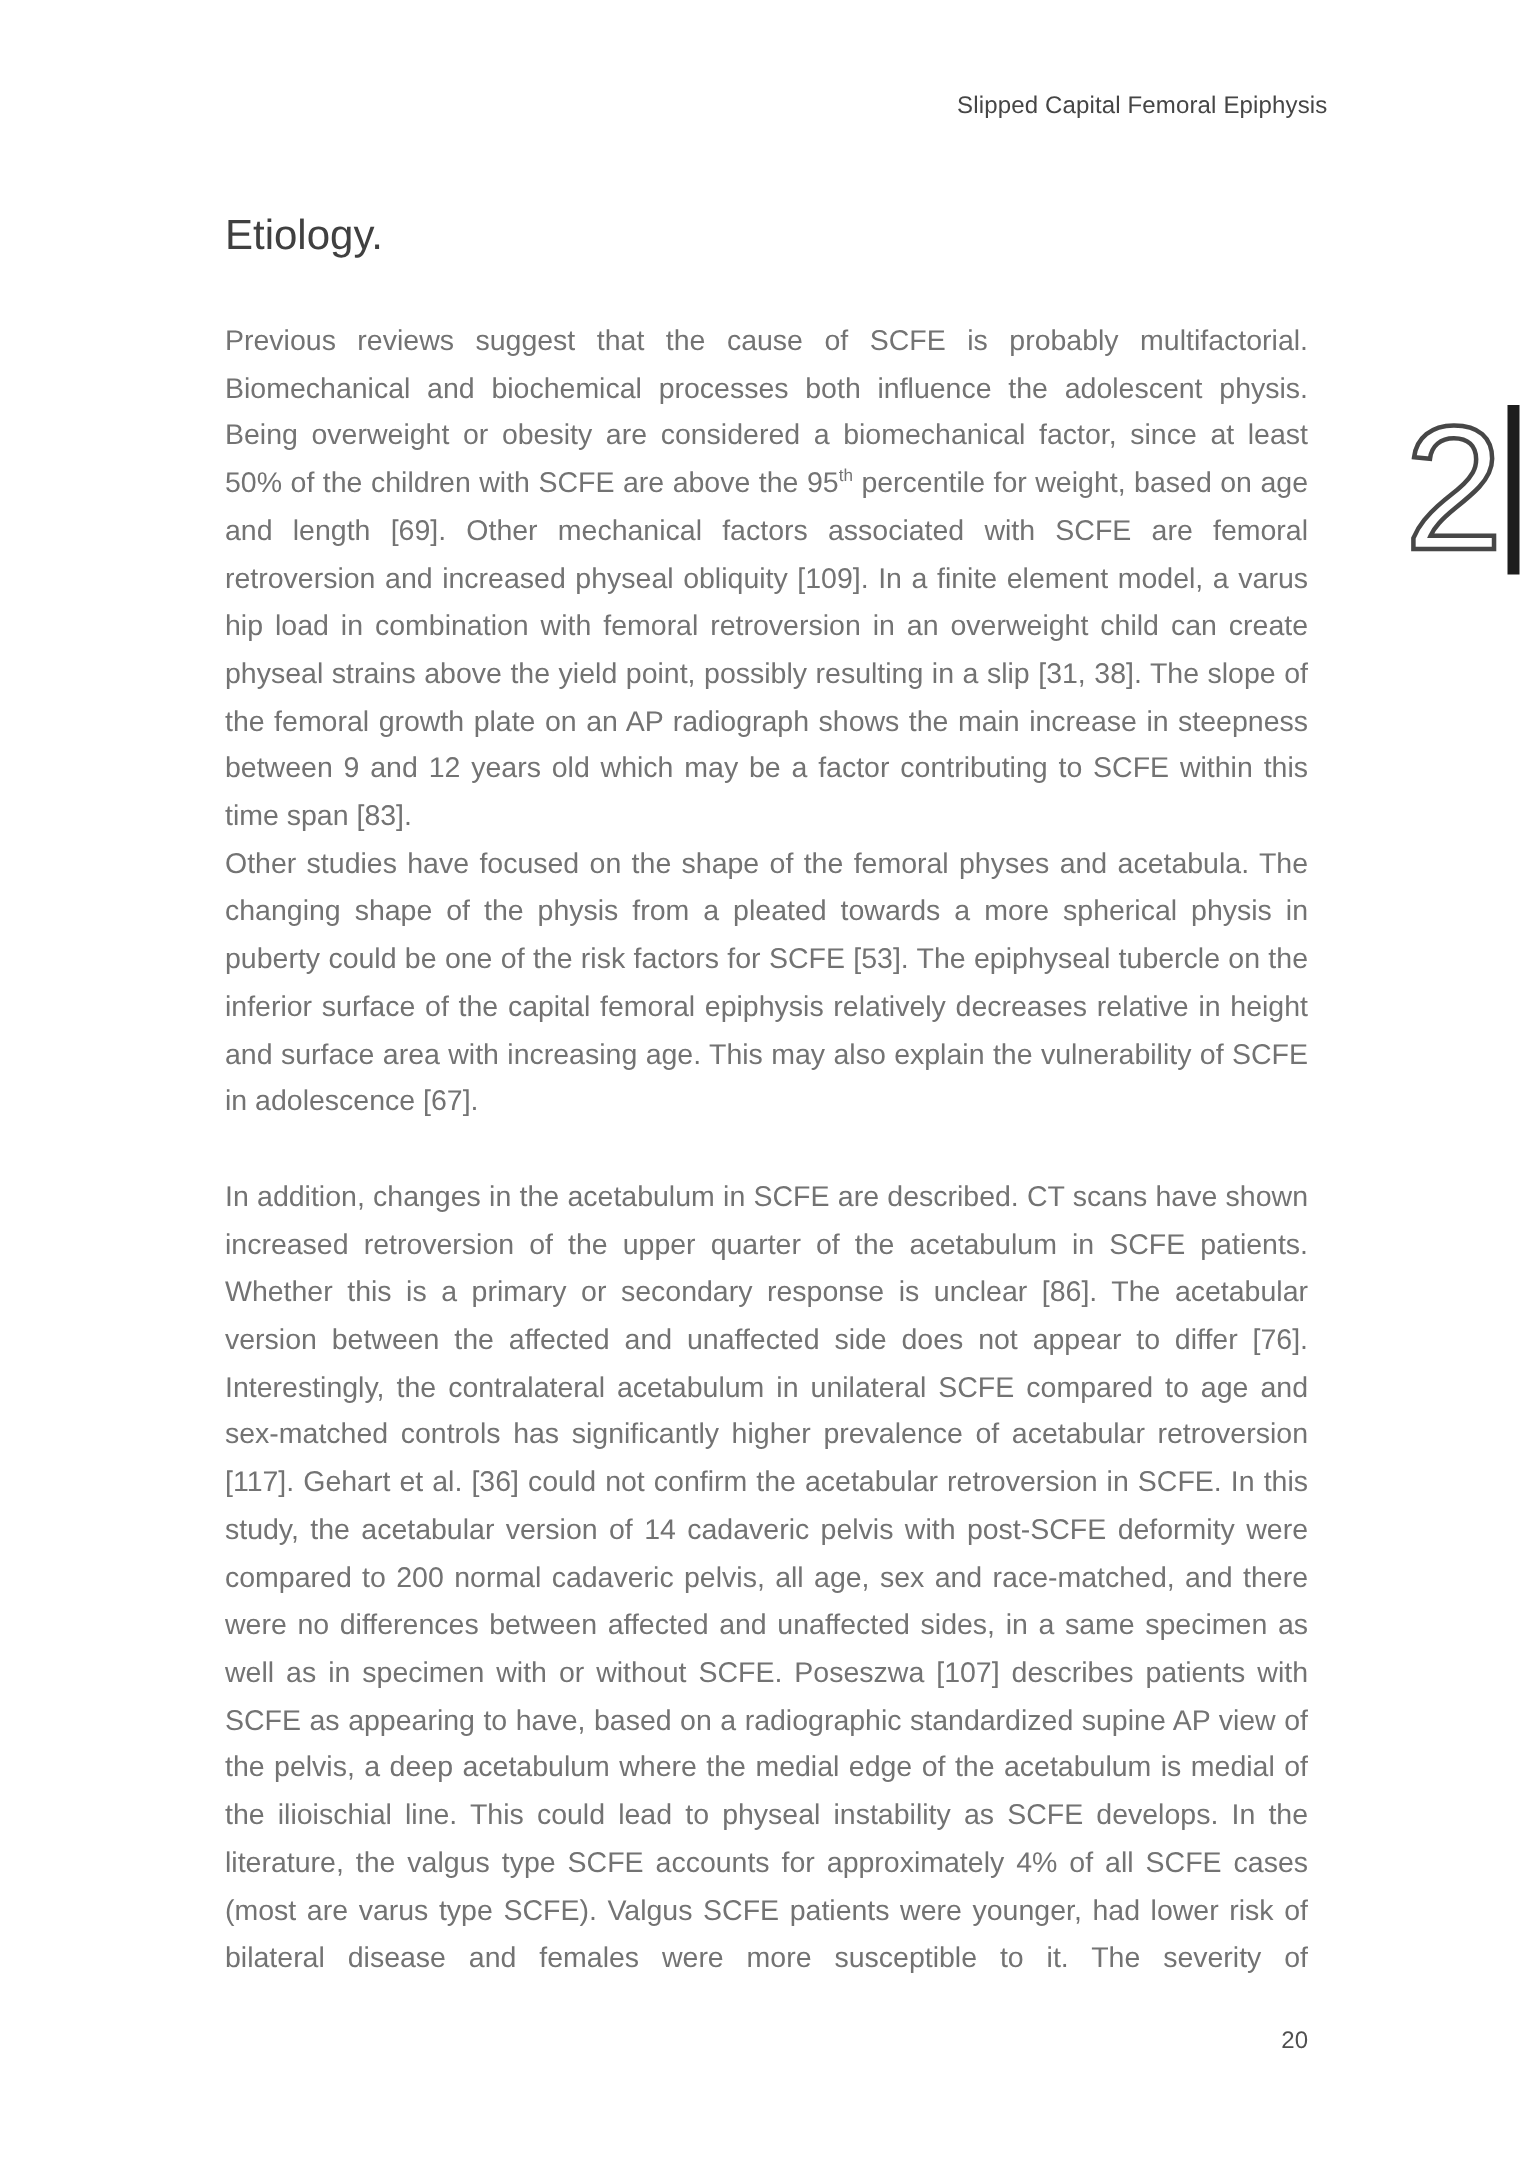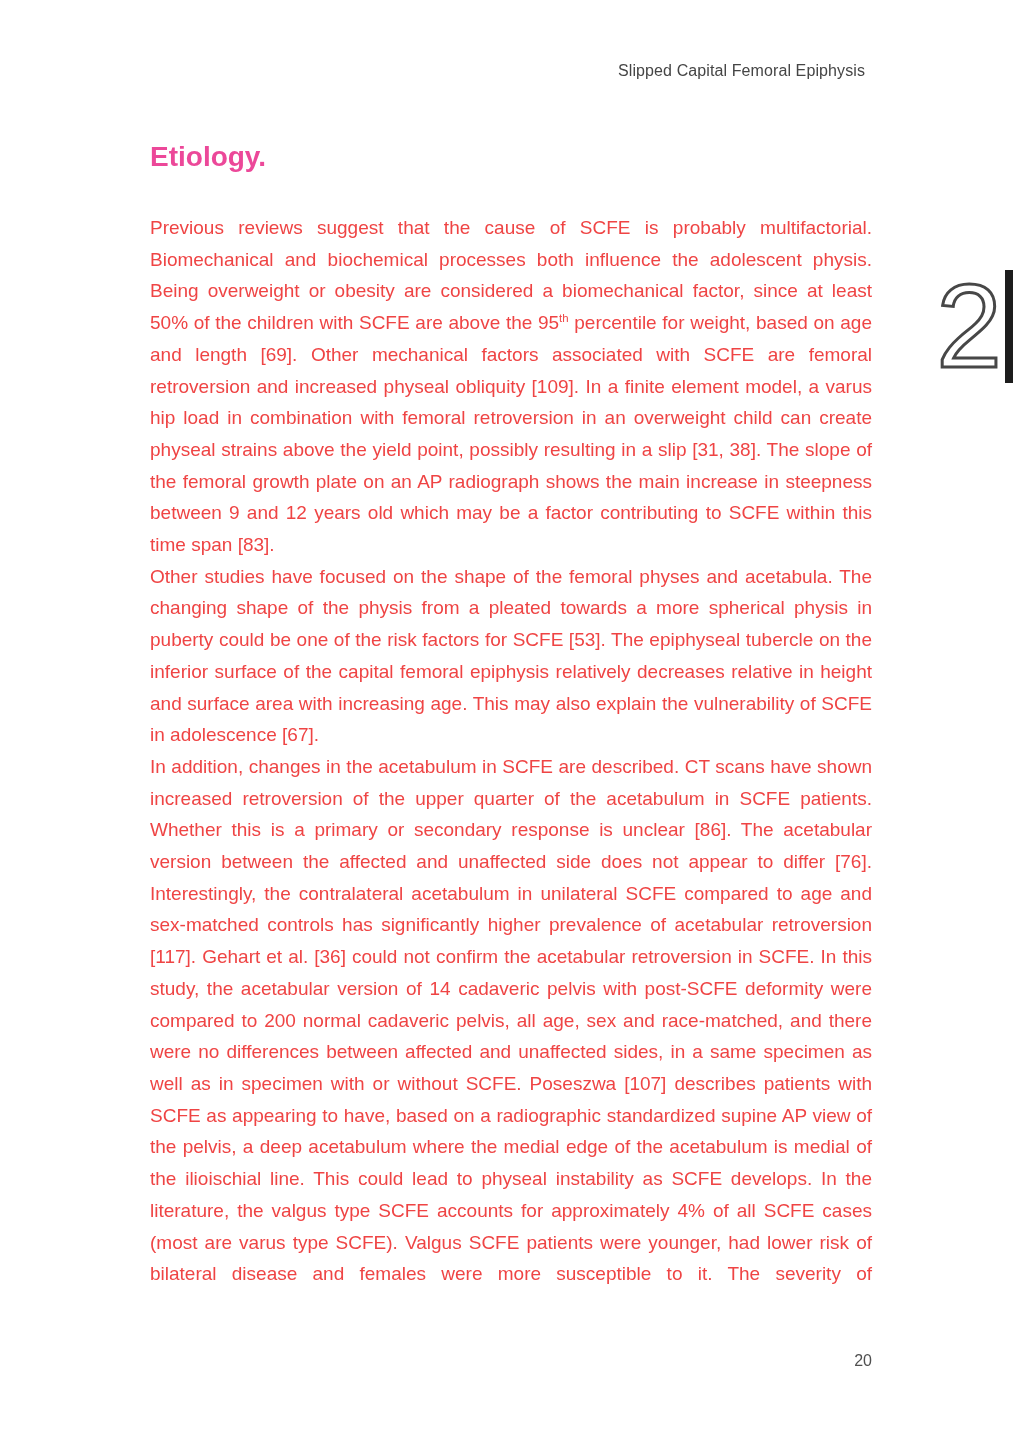--- a/index.html
+++ b/index.html
@@ -11,51 +11,52 @@
     position: relative;
     width: 1019px;
     height: 1440px;
     background: #ffffff;
     font-family: "Liberation Sans", sans-serif;
     overflow: hidden;
   }
   .running-header {
     position: absolute;
     top: 62px;
-    right: 154px;
+    right: 134px;
     font-size: 16px;
     color: #454545;
     letter-spacing: 0.1px;
   }
   .section-title {
     position: absolute;
     top: 141px;
     left: 150px;
     margin: 0;
     font-size: 28px;
-    font-weight: bold;
-    color: #ec4899;
+    font-weight: normal;
+    color: #404040;
     text-align: right;
   }
   .body-text {
     position: absolute;
     top: 212px;
     left: 150px;
     width: 722px;
     font-size: 19px;
     line-height: 31.7px;
-    color: #ef4444;
+    color: #737373;
     text-align: justify;
   }
   .para {
     margin: 0;
     padding: 0;
   }
   .para.justify-last {
     text-align-last: justify;
+    margin-top: 32px;
   }
   .para sup {
     font-size: 0.6em;
     line-height: 0;
     vertical-align: super;
   }
   .chapter-tab {
     position: absolute;
     top: 270px;
     right: 6px;

